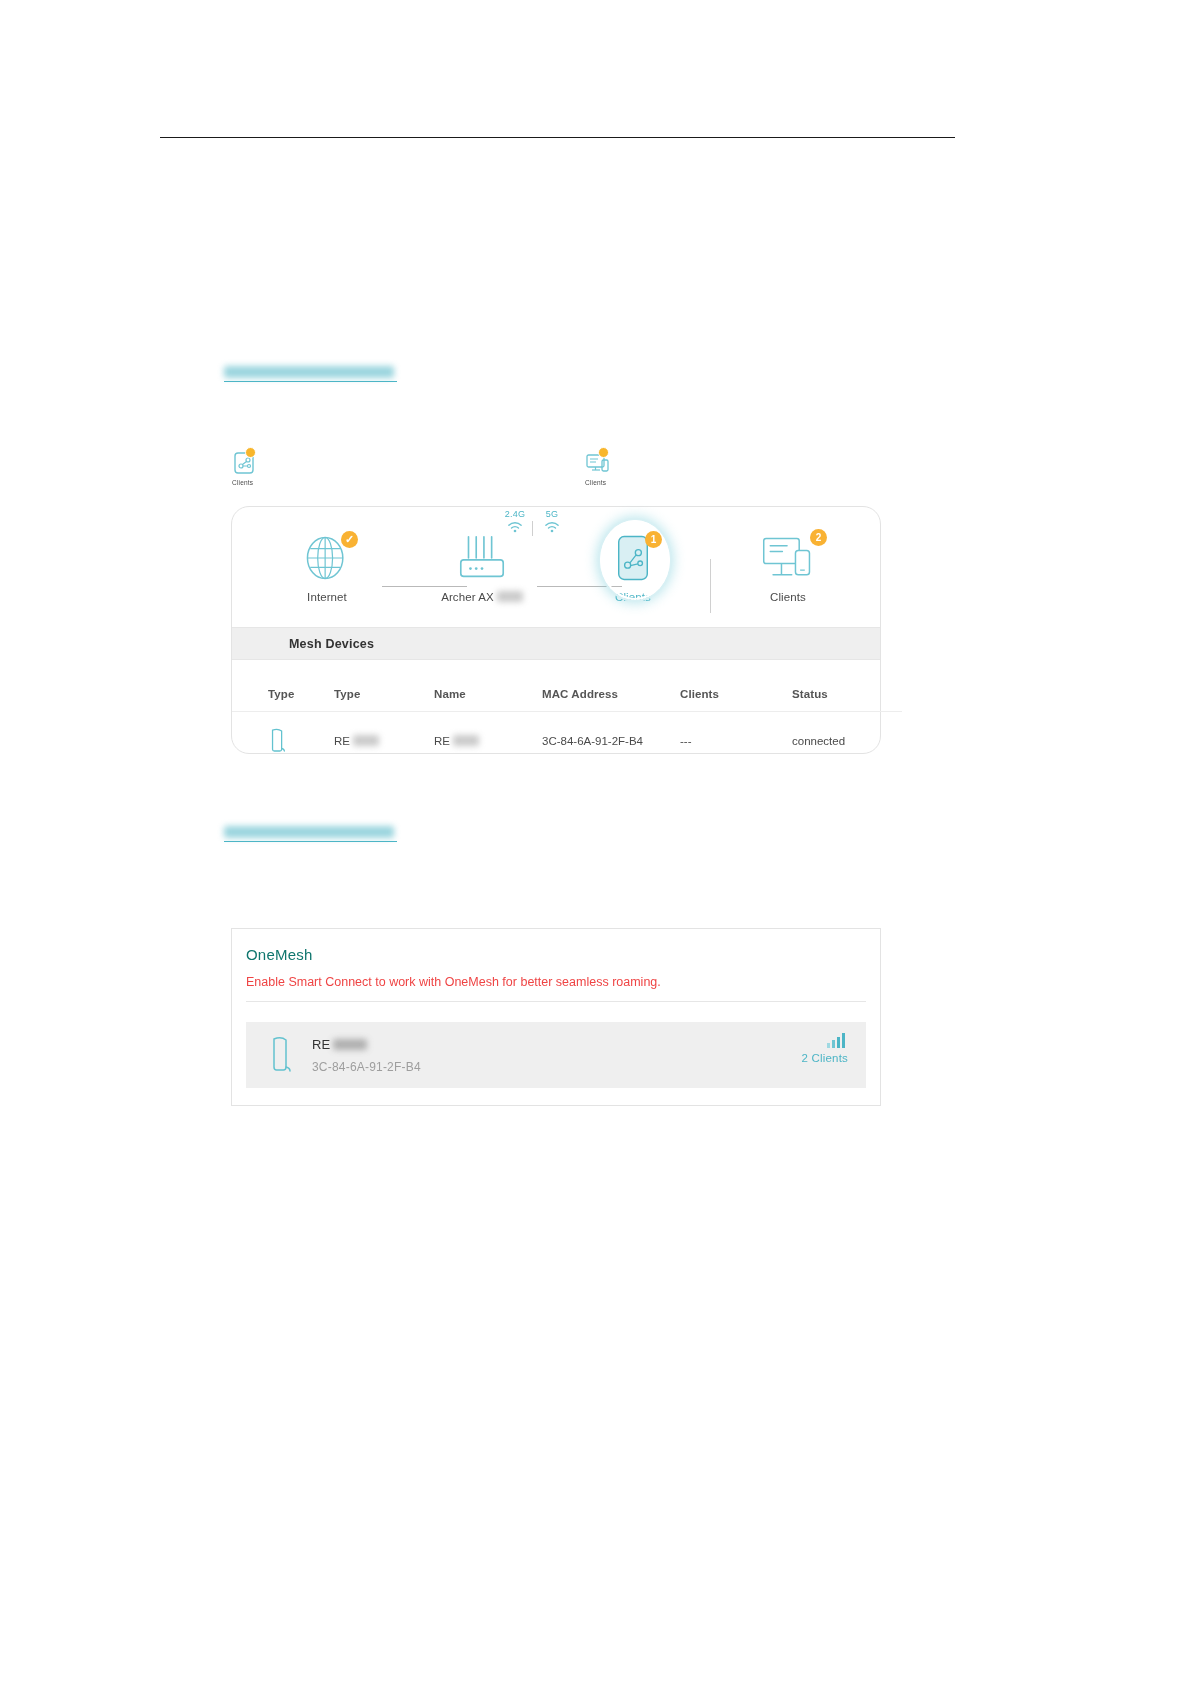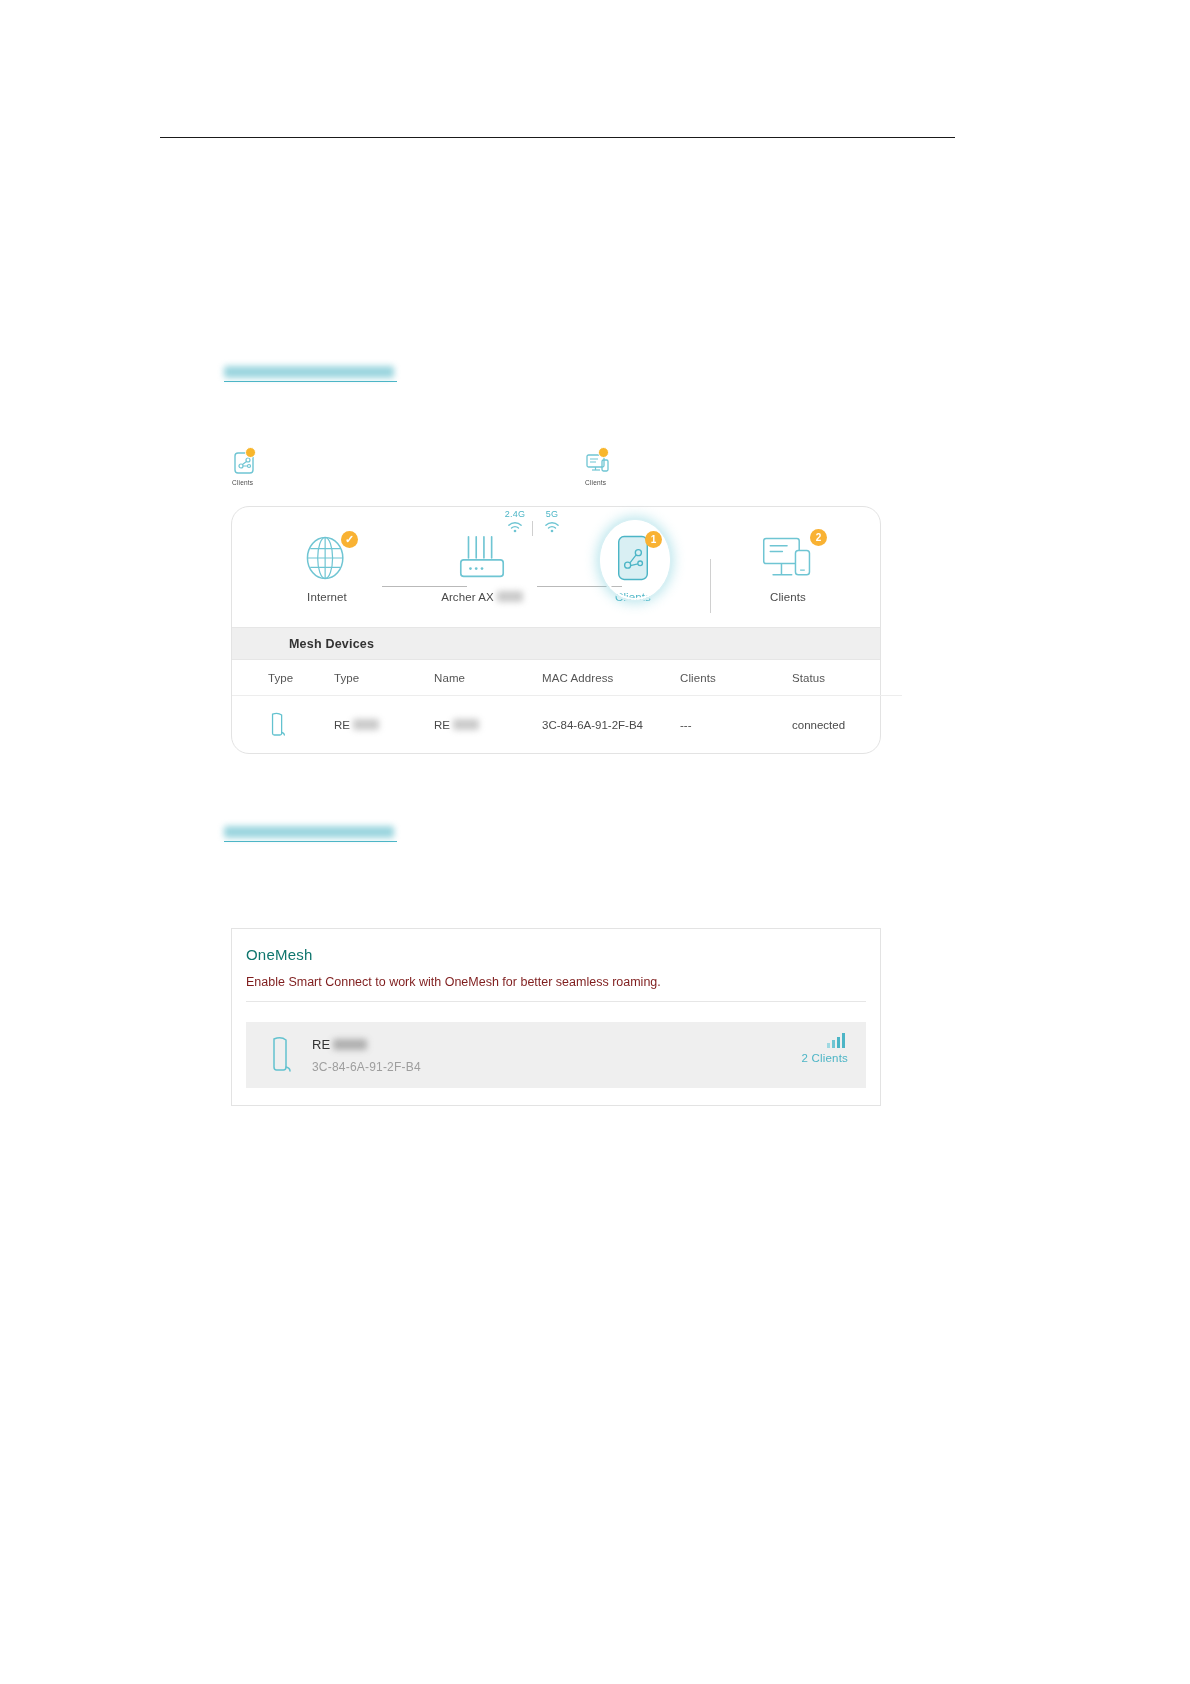--- a/index.html
+++ b/index.html
@@ -178,25 +178,25 @@
     font-weight: bold;
     color: #333333;
     letter-spacing: .2px;
   }
   .mesh-table {
     width: 100%;
     border-collapse: collapse;
     table-layout: fixed;
   }
   .mesh-table th {
-    font-weight: normal;
+    font-weight: bold;
     font-size: 11.5px;
     color: #555555;
     text-align: left;
-    padding: 12px 0 11px 0;
+    padding: 28px 0 11px 0;
     letter-spacing: .1px;
   }
   .mesh-table td {
     font-size: 11.5px;
     color: #4a4a4a;
     padding: 14px 0 16px 0;
     border-top: 1px solid #ededed;
     vertical-align: middle;
   }
   .c-type-icon { width: 66px; padding-left: 36px !important; }
@@ -233,21 +233,21 @@
   }
   .om-title {
     font-size: 15px;
     font-weight: normal;
     color: #0f766e;
     padding: 17px 0 0 14px;
     letter-spacing: .2px;
   }
   .om-sub {
     font-size: 12.5px;
-    color: #7f1d1d;
+    color: #ef4444;
     padding: 12px 0 12px 14px;
     border-bottom: 1px solid #e6e6e6;
     margin: 0 14px 0 14px;
     padding-left: 0;
     margin-left: 14px;
   }
   .om-card {
     margin: 20px 14px 0 14px;
     background: #efefef;
     height: 66px;

